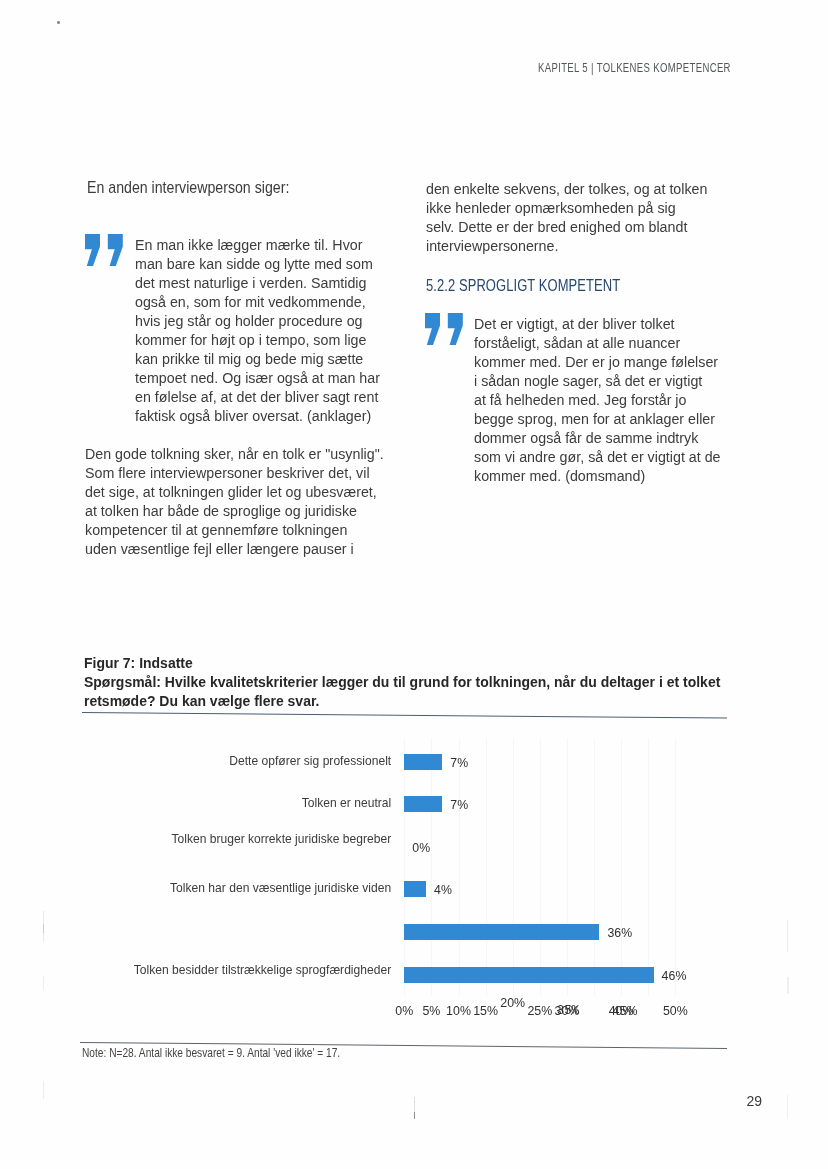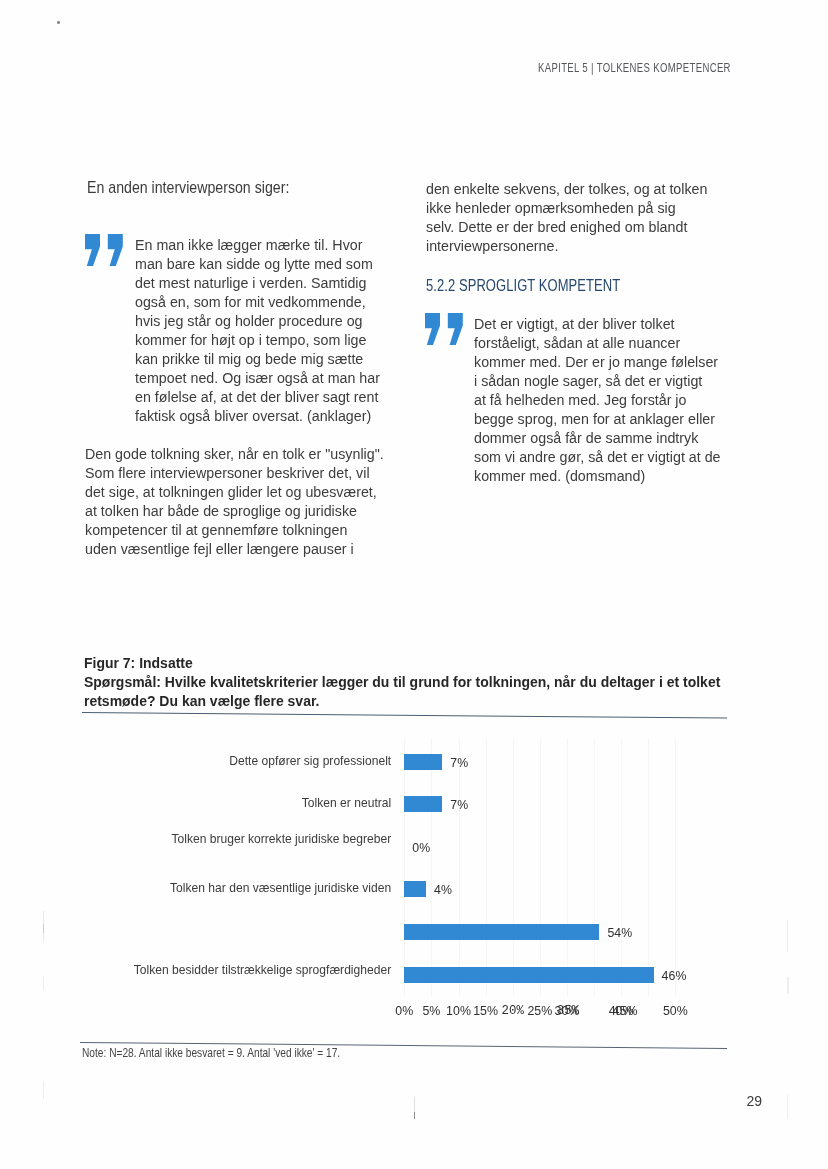--- a/index.html
+++ b/index.html
@@ -193,28 +193,28 @@
       <div class="cat-label" style="right: 436.8px; top: 66.02px;">Tolken er neutral</div>
       <div class="bar" style="left: 404.3px; top: 66.42px; width: 37.94px; height: 16px; background: rgb(49, 137, 212);"></div>
       <div class="bar-val" style="left: 450.24px; top: 68.42px;">7%</div>
       <div class="cat-label" style="right: 436.8px; top: 102px;">Tolken bruger korrekte juridiske begreber</div>
       <div class="bar-val" style="left: 412.3px; top: 110.94px;">0%</div>
       <div class="cat-label" style="right: 436.8px; top: 151.06px;">Tolken har den væsentlige juridiske viden</div>
       <div class="bar" style="left: 404.3px; top: 151.46px; width: 21.68px; height: 16px; background: rgb(49, 137, 212);"></div>
       <div class="bar-val" style="left: 433.98px; top: 153.46px;">4%</div>
       <div class="cat-label" style="right: 436.8px; top: 193.58px; margin-top: 39px;">Tolken besidder tilstrækkelige sprogfærdigheder</div>
       <div class="bar" style="left: 404.3px; top: 193.98px; width: 195.12px; height: 16px; background: rgb(49, 137, 212);"></div>
-      <div class="bar-val" style="left: 607.42px; top: 195.98px;">54%</div>
+      <div class="bar-val" style="left: 607.42px; top: 195.98px;">36%</div>
       <div class="bar" style="left: 404.3px; top: 236.5px; width: 249.32px; height: 16px; background: rgb(49, 137, 212);"></div>
       <div class="bar-val" style="left: 661.62px; top: 238.5px;">46%</div>
       <div class="xtick" style="left: 379.3px; width: 50px; top: 273.5px;">0%</div>
       <div class="xtick" style="left: 406.4px; width: 50px; top: 273.5px;">5%</div>
       <div class="xtick" style="left: 433.5px; width: 50px; top: 273.5px;">10%</div>
       <div class="xtick" style="left: 460.6px; width: 50px; top: 273.5px;">15%</div>
-      <div class="xtick" style="left: 487.7px; width: 50px; top: 274px; font-family: Liberation Mono, monospace;">20%</div>
+      <div class="xtick" style="left: 487.7px; width: 50px; top: 266px;">20%</div>
       <div class="xtick" style="left: 514.8px; width: 50px; top: 273.5px;">25%</div>
       <div class="xtick" style="left: 541.9px; width: 50px; top: 273.5px;">30%</div>
       <div class="xtick" style="left: 543px; width: 50px; top: 273.5px; font-family: Liberation Mono, monospace;">35%</div>
       <div class="xtick" style="left: 596.1px; width: 50px; top: 273.5px;">40%</div>
       <div class="xtick" style="left: 600px; width: 50px; top: 273.5px;">45%</div>
       <div class="xtick" style="left: 650.3px; width: 50px; top: 273.5px;">50%</div>
     </div>
 
   <div class="fig-rule-bot"></div>
   <div class="fig-note">Note: N=28. Antal ikke besvaret = 9. Antal 'ved ikke' = 17.</div>

